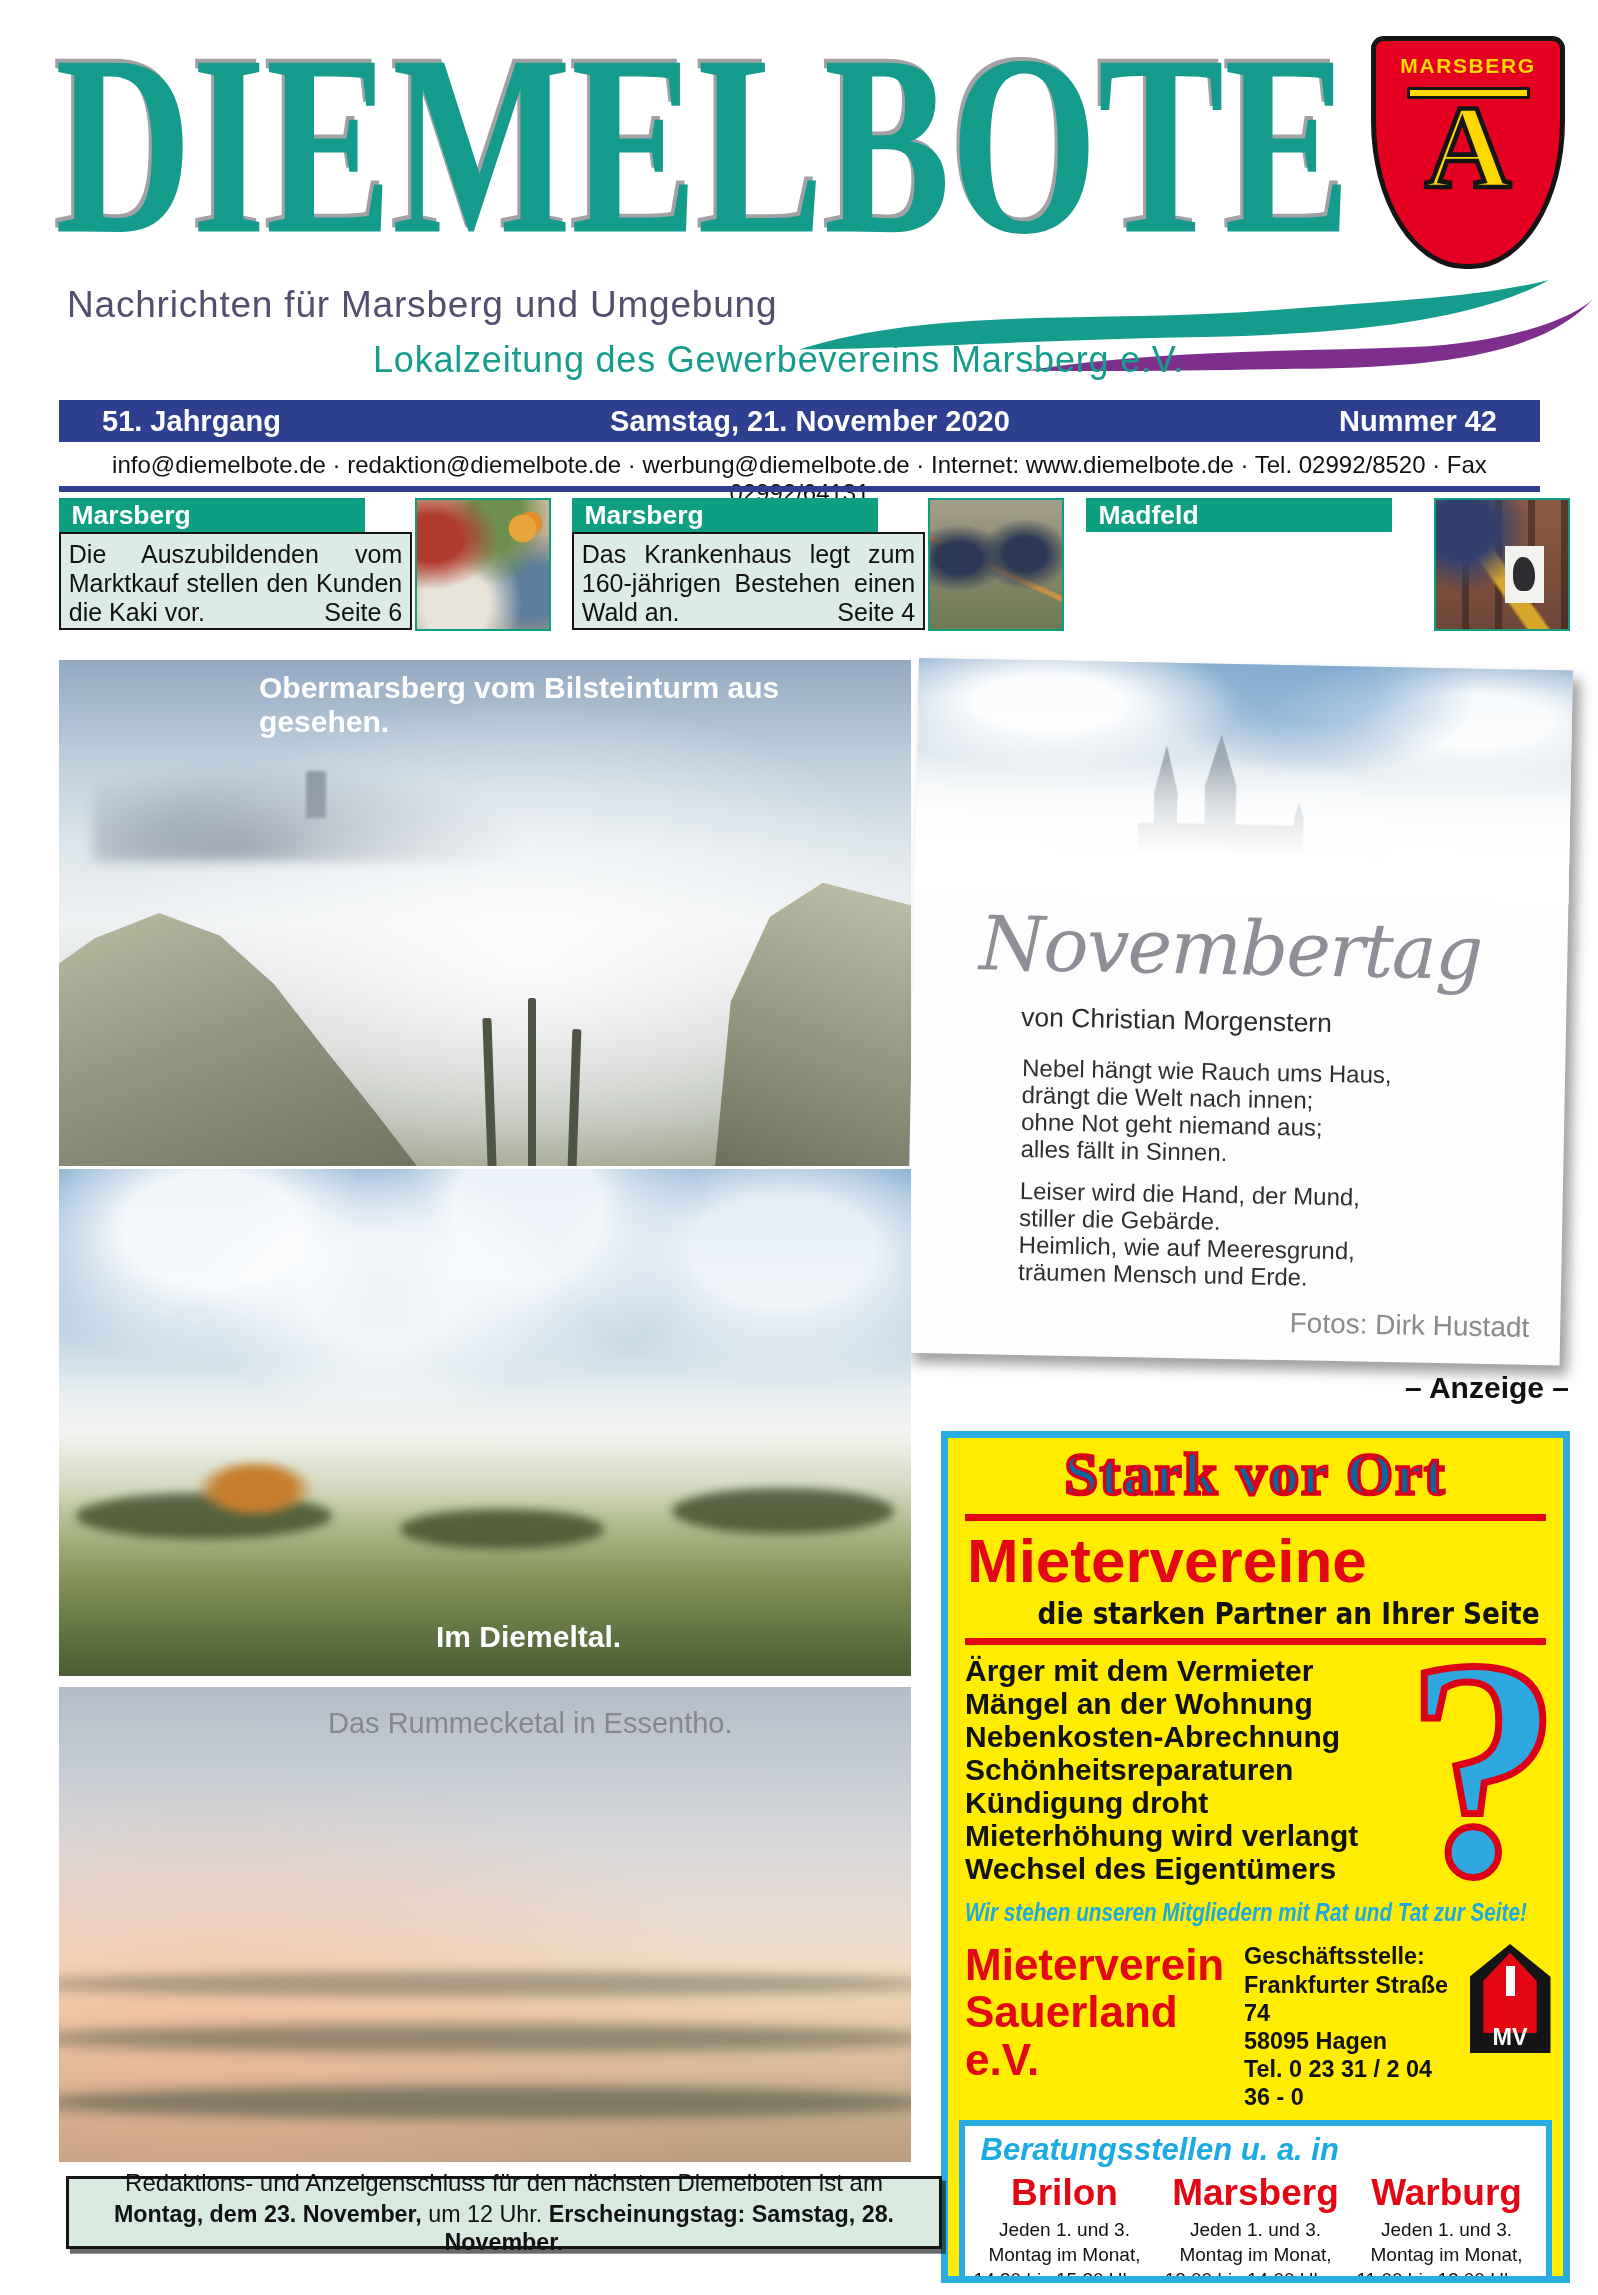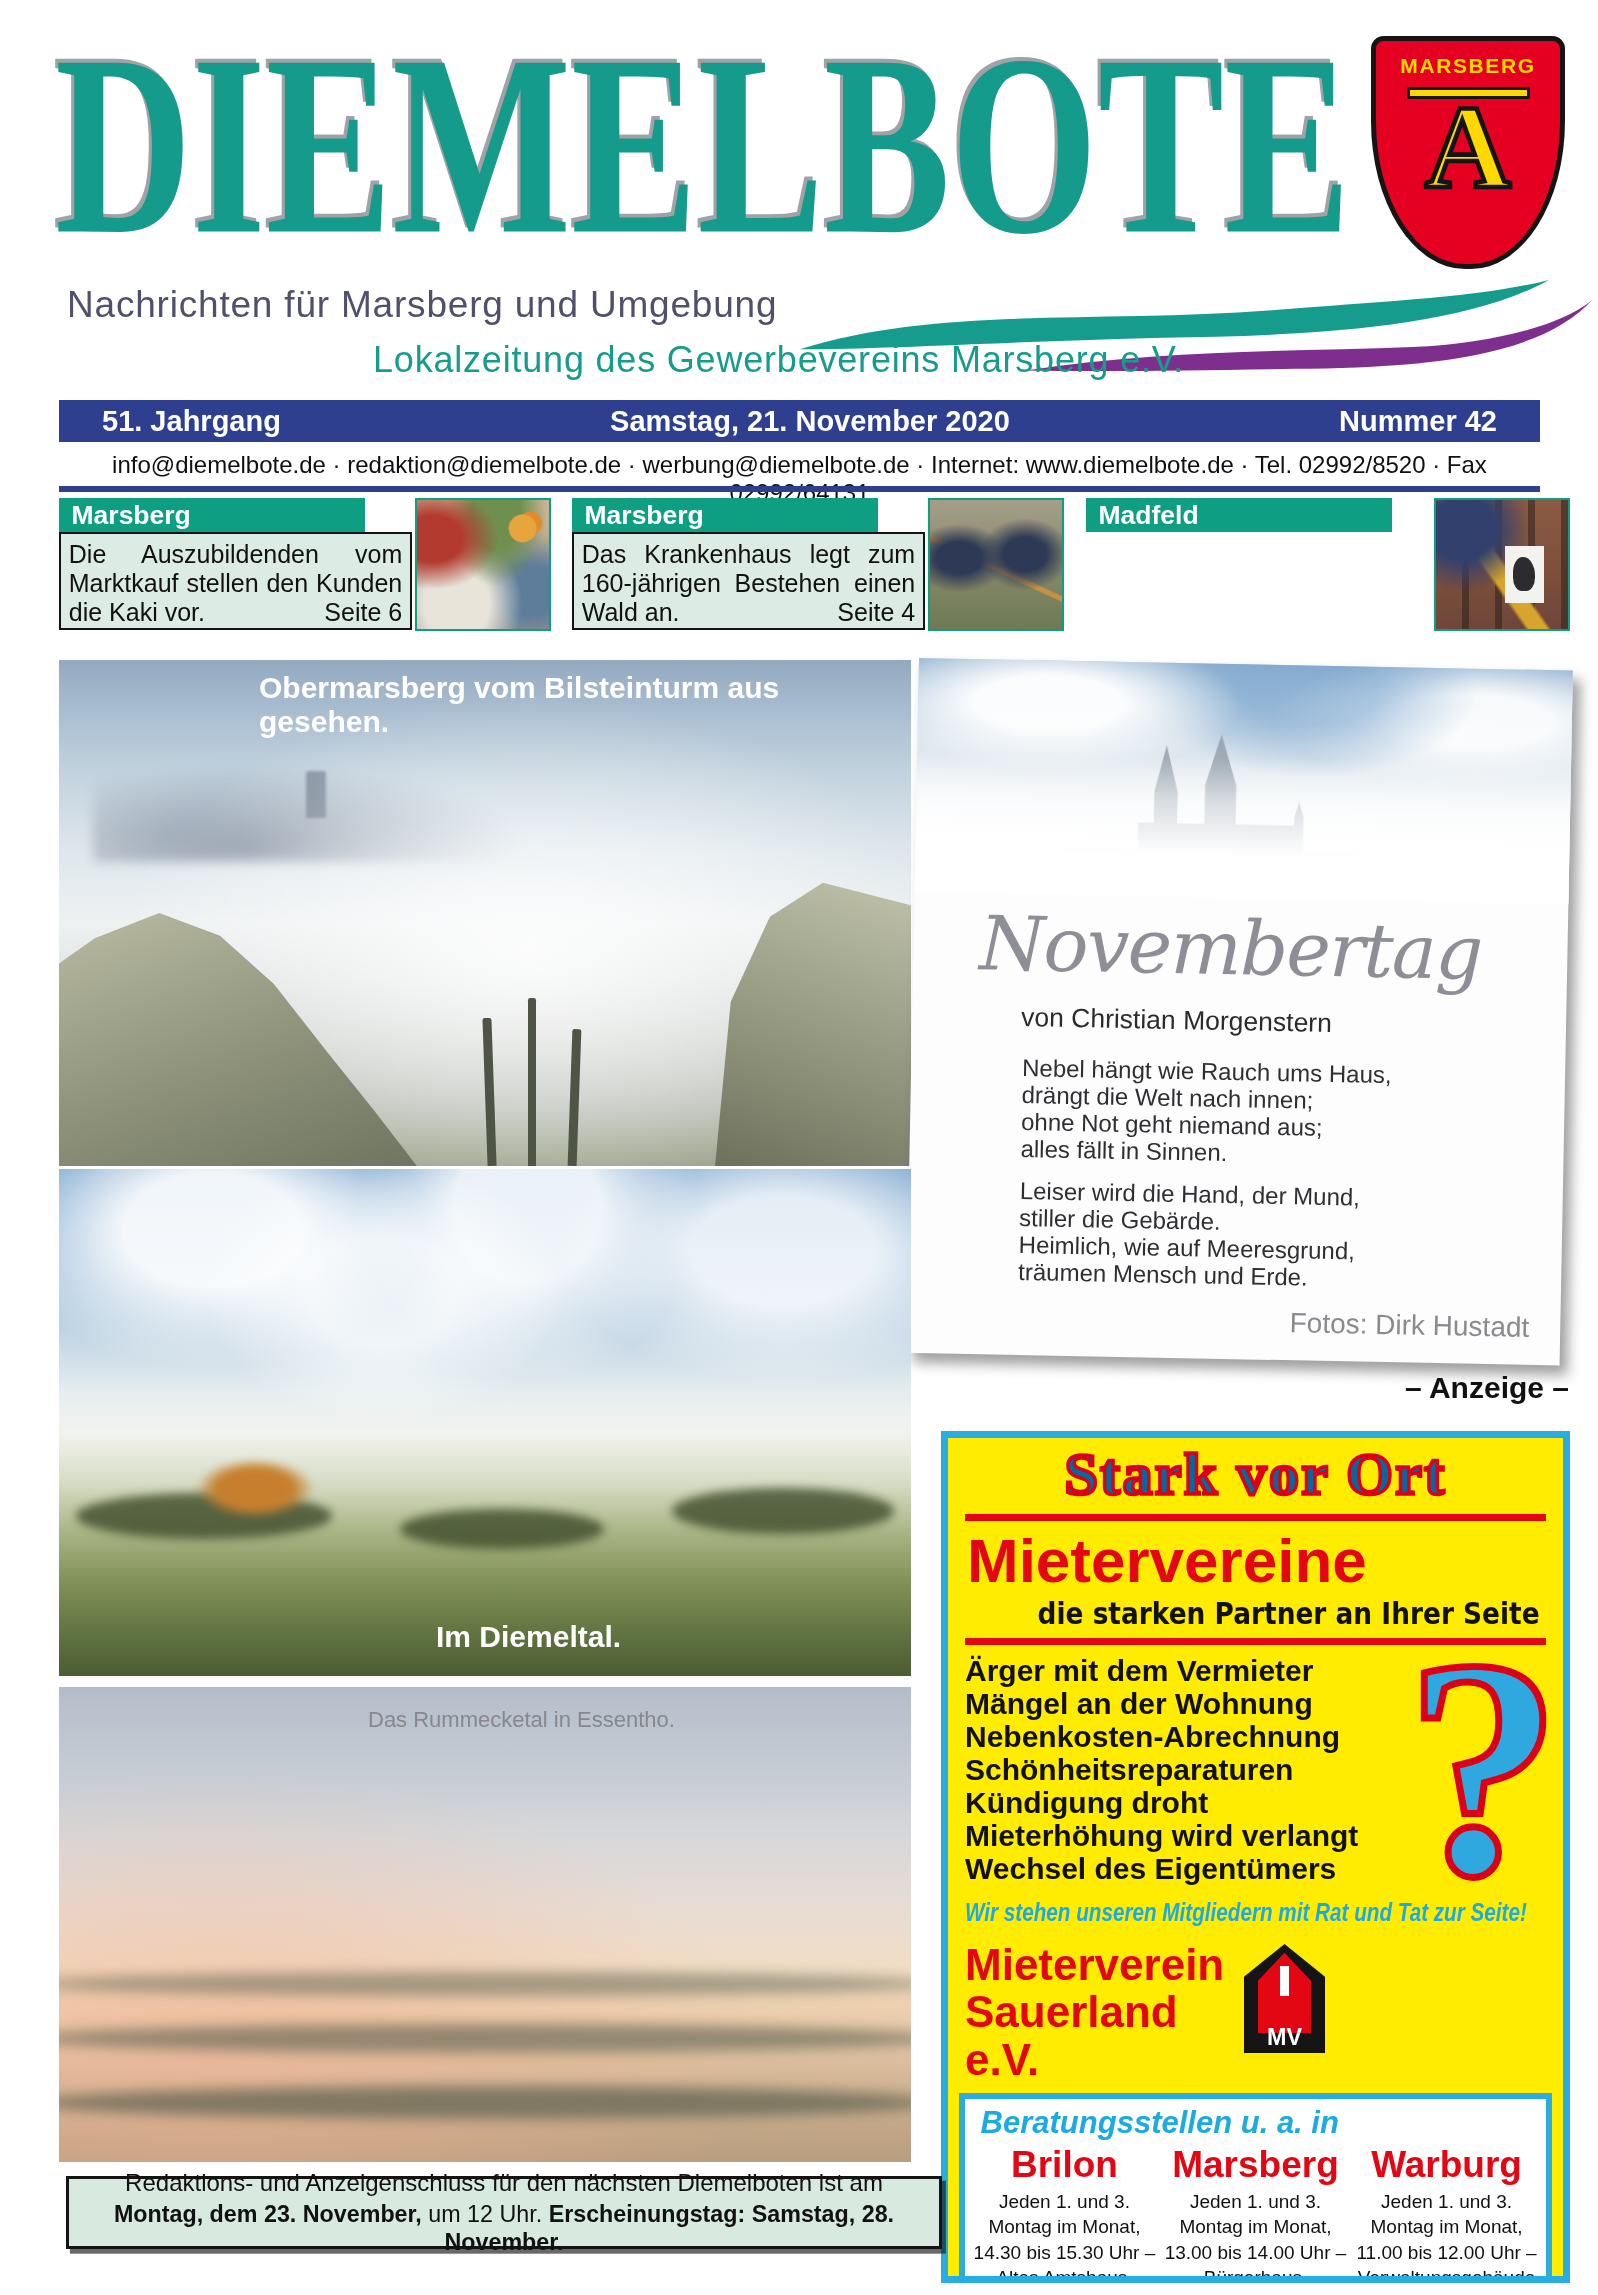--- a/index.html
+++ b/index.html
@@ -86,21 +86,21 @@
   .t3 { left:72%; top:63%; width:26%; height:9%; }
   .autumn { position:absolute; left:16%; top:57%; width:14%; height:12%;
     background:radial-gradient(ellipse, #c77f2e 0 45%, transparent 70%); filter:blur(3.1px); }
   .photo3 { top:1687px; height:475px; background:
     radial-gradient(ellipse at 18% 78%, rgba(244,180,150,.55), transparent 55%),
     linear-gradient(180deg,#b3bdc9 0%,#c6ccd4 18%,#d8d8da 32%,#e7dcd4 46%,#f0ddc6 58%,#eccfae 68%,#ddbf9f 78%,#c9ad8d 88%,#b89d7e 100%); }
   .mistrow { position:absolute; left:-3%; width:106%; background:#5c6150; opacity:.5; filter:blur(6.2px); border-radius:50%; }
   .m1 { top:60%; height:5%; }
   .m2 { top:71%; height:6%; opacity:.6; }
   .m3 { top:84%; height:7%; opacity:.7; }
-  .caption-gray { position:absolute; color:#87878D; font-size:22px;margin-left:40px; }
+  .caption-gray { position:absolute; color:#87878D; font-size:29px; }
   
   .card { position:absolute; left:919px; top:658px; width:654px; height:695px; background:#fdfdfd;
     transform:rotate(1.1deg); transform-origin:top left;
     box-shadow:7.8px 9.4px 12.5px rgba(40,40,45,.45); }
   .card-photo { position:absolute; left:0; top:0; width:100%; height:234px; overflow:hidden; background:
     radial-gradient(ellipse at 20% 18%, rgba(255,255,255,.95) 0 10%, transparent 26%),
     radial-gradient(ellipse at 60% 10%, rgba(123,166,207,.55) 0 12%, transparent 30%),
     radial-gradient(ellipse at 85% 22%, rgba(255,255,255,.9) 0 10%, transparent 26%),
     linear-gradient(180deg,#8fb0cf 0%,#b4cbdf 18%,#d8e3ec 35%,#eef2f5 55%,#fbfcfd 75%,#ffffff 100%); }
   .church { position:absolute; left:22%; bottom:8%; opacity:.75; filter:blur(0.5px); }
@@ -282,20 +282,26 @@
       <div class="issue">Nebenkosten-Abrechnung</div>
       <div class="issue">Schönheitsreparaturen</div>
       <div class="issue">Kündigung droht</div>
       <div class="issue">Mieterhöhung wird verlangt</div>
       <div class="issue">Wechsel des Eigentümers</div>
       <div class="qmark">?</div>
     </div>
     <div class="ad-slogan">Wir stehen unseren Mitgliedern mit Rat und Tat zur Seite!</div>
     <div class="org-row">
       <div class="org-name">Mieterverein Sauerland e.V.</div>
+      <div class="office">
+        <div>Geschäftsstelle:</div>
+        <div>Frankfurter Straße 74</div>
+        <div>58095 Hagen</div>
+        <div>Tel. 0 23 31 / 2 04 36 - 0</div>
+      </div>
       <div class="mv-logo">
         <div class="mv-black"></div>
         <div class="mv-red"></div>
         <div class="mv-window"></div>
         <div class="mv-text">MV</div>
       </div>
     </div>
     <div class="consult">
       <div class="consult-title">Beratungsstellen u. a. in</div>
       <div class="branches">

